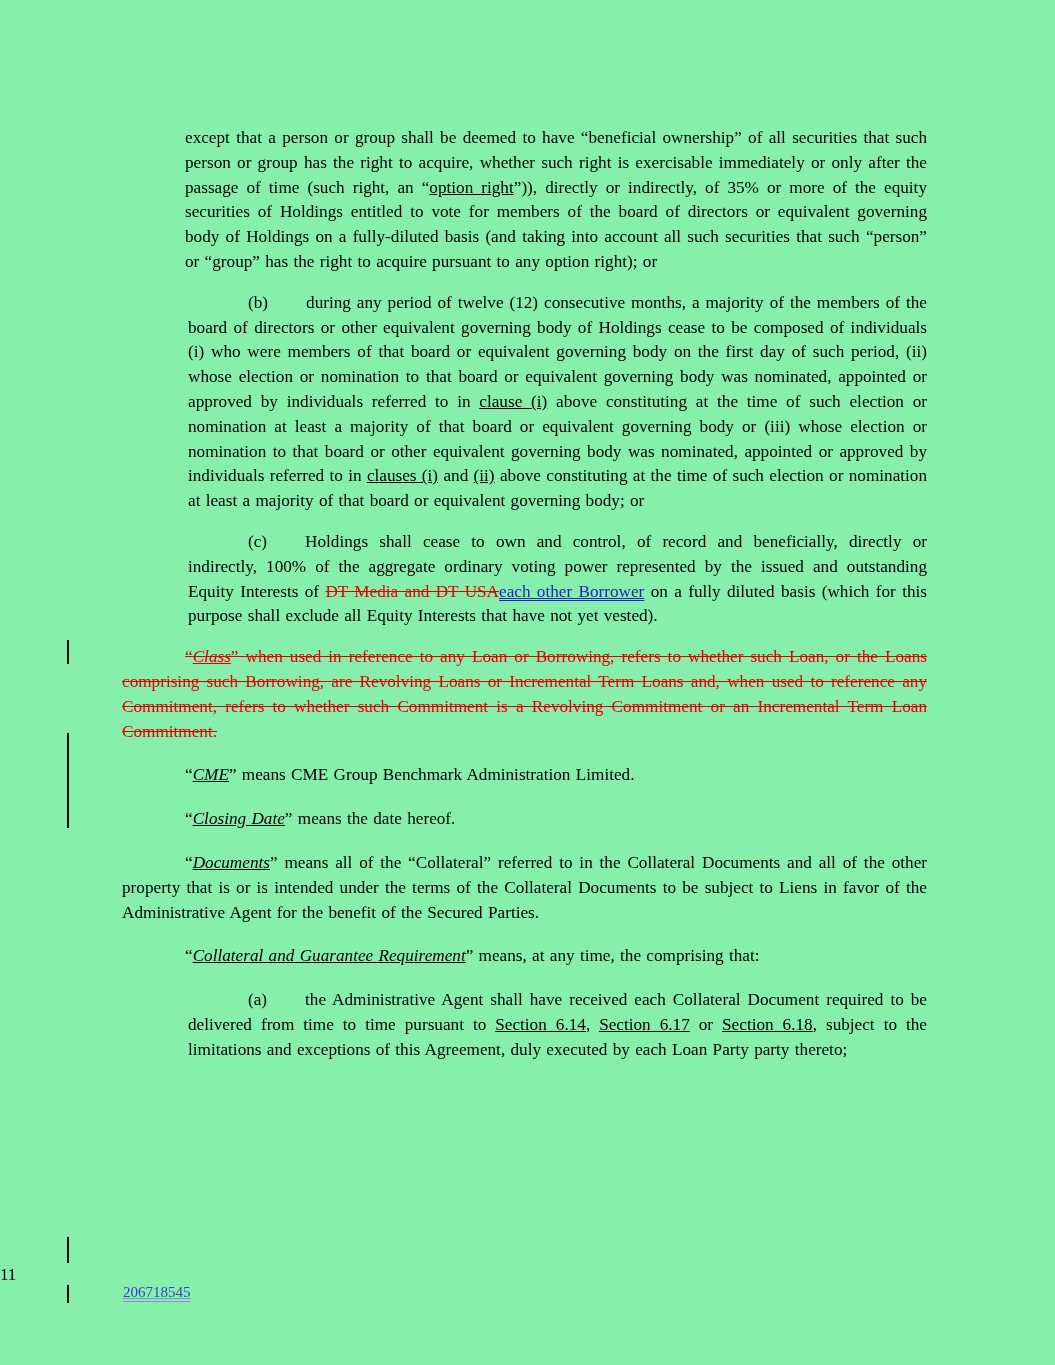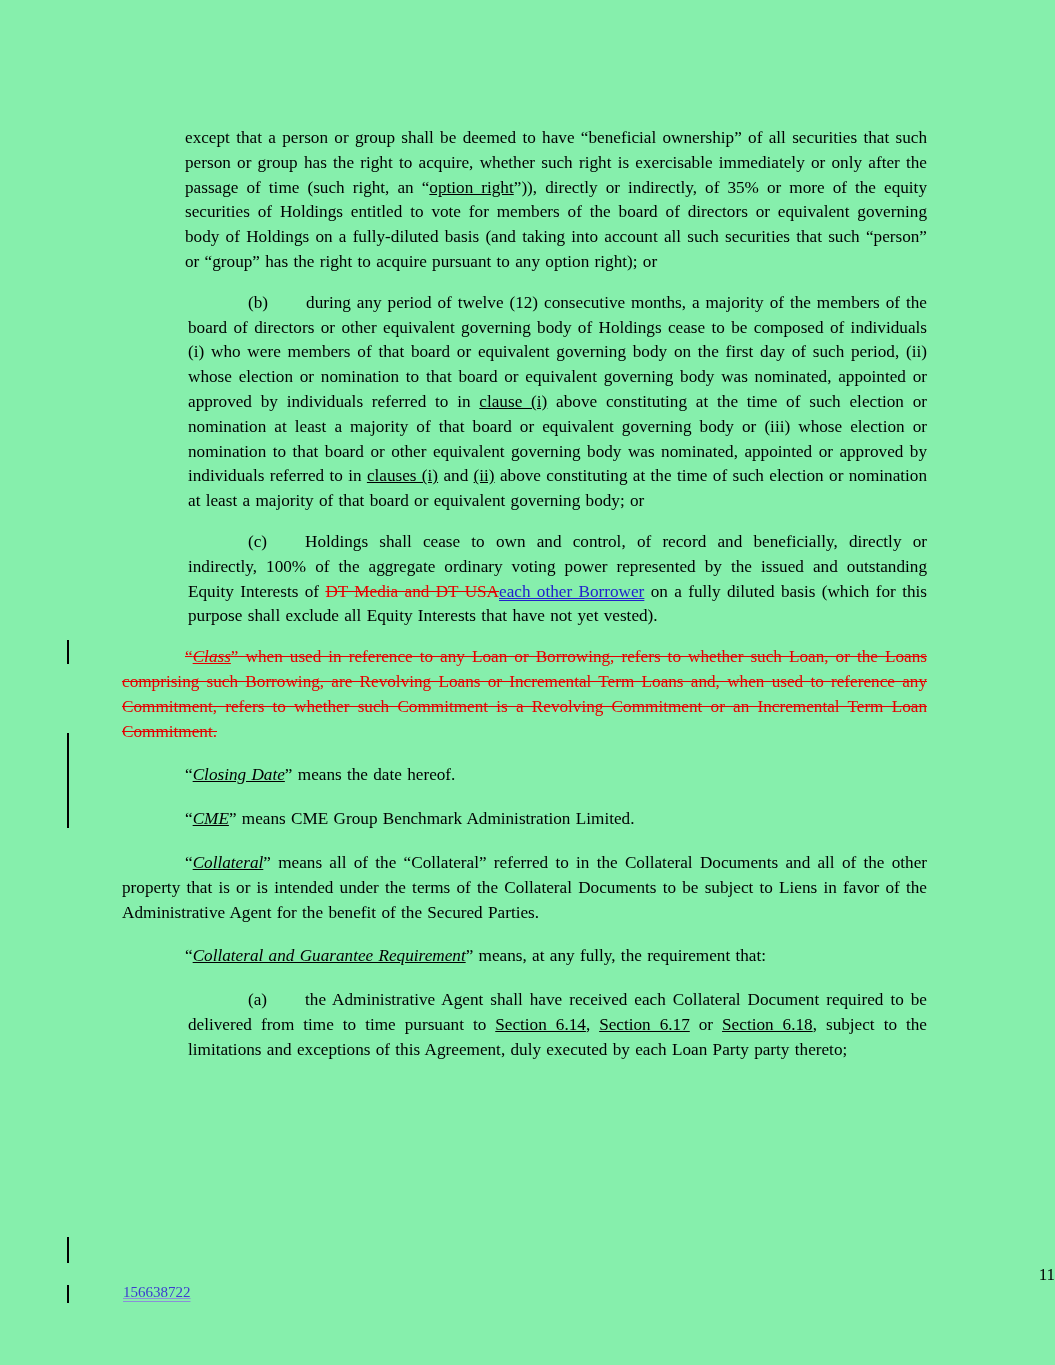--- a/index.html
+++ b/index.html
@@ -47,21 +47,21 @@
     position: absolute;
     left: 67px;
     width: 2px;
     background: #000000;
   }
   .page-number {
     position: absolute;
     top: 1265px;
     left: 0;
     width: 100%;
-    text-align: right;
+    text-align: left;
     font-size: 17px;
   }
   .doc-number {
     position: absolute;
     top: 1284px;
     left: 123px;
     font-size: 15px;
     color: var(--docblue, #3c3ccf);
     text-decoration: underline;
     text-decoration-style: double;
@@ -77,21 +77,21 @@
       <div class="change-bar" style="top: 640px; height: 24px;"></div>
       <div class="change-bar" style="top: 733px; height: 95px;"></div>
       <div class="change-bar" style="top: 1237px; height: 26px;"></div>
       <div class="change-bar" style="top: 1285px; height: 18px;"></div>
     </div>
   <main class="doc-body" id="docbody">
       <p class="para clause-cont"><span class="run-n">except that a person or group shall be deemed to have “beneficial ownership” of all securities that such person or group has the right to acquire, whether such right is exercisable immediately or only after the passage of time (such right, an “</span><span class="run-u">option right</span><span class="run-n">”)), directly or indirectly, of 35% or more of the equity securities of Holdings entitled to vote for members of the board of directors or equivalent governing body of Holdings on a fully-diluted basis (and taking into account all such securities that such “person” or “group” has the right to acquire pursuant to any option right); or</span></p>
       <p class="para clause"><span class="run-n">(b)</span><span class="run-tab"></span><span class="run-n">during any period of twelve (12) consecutive months, a majority of the members of the board of directors or other equivalent governing body of Holdings cease to be composed of individuals (i) who were members of that board or equivalent governing body on the first day of such period, (ii) whose election or nomination to that board or equivalent governing body was nominated, appointed or approved by individuals referred to in </span><span class="run-u">clause (i)</span><span class="run-n"> above constituting at the time of such election or nomination at least a majority of that board or equivalent governing body or (iii) whose election or nomination to that board or other equivalent governing body was nominated, appointed or approved by individuals referred to in </span><span class="run-u">clauses (i)</span><span class="run-n"> and </span><span class="run-u">(ii)</span><span class="run-n"> above constituting at the time of such election or nomination at least a majority of that board or equivalent governing body; or</span></p>
       <p class="para clause"><span class="run-n">(c)</span><span class="run-tab"></span><span class="run-n">Holdings shall cease to own and control, of record and beneficially, directly or indirectly, 100% of the aggregate ordinary voting power represented by the issued and outstanding Equity Interests of </span><span class="run-del">DT Media and DT USA</span><span class="run-ins">each other Borrower</span><span class="run-n"> on a fully diluted basis (which for this purpose shall exclude all Equity Interests that have not yet vested).</span></p>
       <p class="para def"><span class="run-del">“</span><span class="run-delterm">Class</span><span class="run-del">” when used in reference to any Loan or Borrowing, refers to whether such Loan, or the Loans comprising such Borrowing, are Revolving Loans or Incremental Term Loans and, when used to reference any Commitment, refers to whether such Commitment is a Revolving Commitment or an Incremental Term Loan Commitment.</span></p>
+      <p class="para def"><span class="run-n">“</span><span class="run-term">CME</span><span class="run-n">” means CME Group Benchmark Administration Limited.</span></p>
       <p class="para def"><span class="run-n">“</span><span class="run-term">Closing Date</span><span class="run-n">” means the date hereof.</span></p>
-      <p class="para def"><span class="run-n">“</span><span class="run-term">CME</span><span class="run-n">” means CME Group Benchmark Administration Limited.</span></p>
-      <p class="para def"><span class="run-n">“</span><span class="run-term">Collateral</span><span class="run-n">” means all of the “Collateral” referred to in the Collateral Documents and all of the other property that is or is intended under the terms of the Collateral Documents to be subject to Liens in favor of the Administrative Agent for the benefit of the Secured Parties.</span></p>
-      <p class="para def"><span class="run-n">“</span><span class="run-term">Collateral and Guarantee Requirement</span><span class="run-n">” means, at any fully, the requirement that:</span></p>
+      <p class="para def"><span class="run-n">“</span><span class="run-term">Documents</span><span class="run-n">” means all of the “Collateral” referred to in the Collateral Documents and all of the other property that is or is intended under the terms of the Collateral Documents to be subject to Liens in favor of the Administrative Agent for the benefit of the Secured Parties.</span></p>
+      <p class="para def"><span class="run-n">“</span><span class="run-term">Collateral and Guarantee Requirement</span><span class="run-n">” means, at any time, the comprising that:</span></p>
       <p class="para clause"><span class="run-n">(a)</span><span class="run-tab"></span><span class="run-n">the Administrative Agent shall have received each Collateral Document required to be delivered from time to time pursuant to </span><span class="run-u">Section 6.14</span><span class="run-n">, </span><span class="run-u">Section 6.17</span><span class="run-n"> or </span><span class="run-u">Section 6.18</span><span class="run-n">, subject to the limitations and exceptions of this Agreement, duly executed by each Loan Party party thereto;</span></p>
     </main>
   <div class="page-number">11</div>
-  <a class="doc-number">156638722</a>
+  <a class="doc-number">206718545</a>
 </div>
 
 </body></html>

